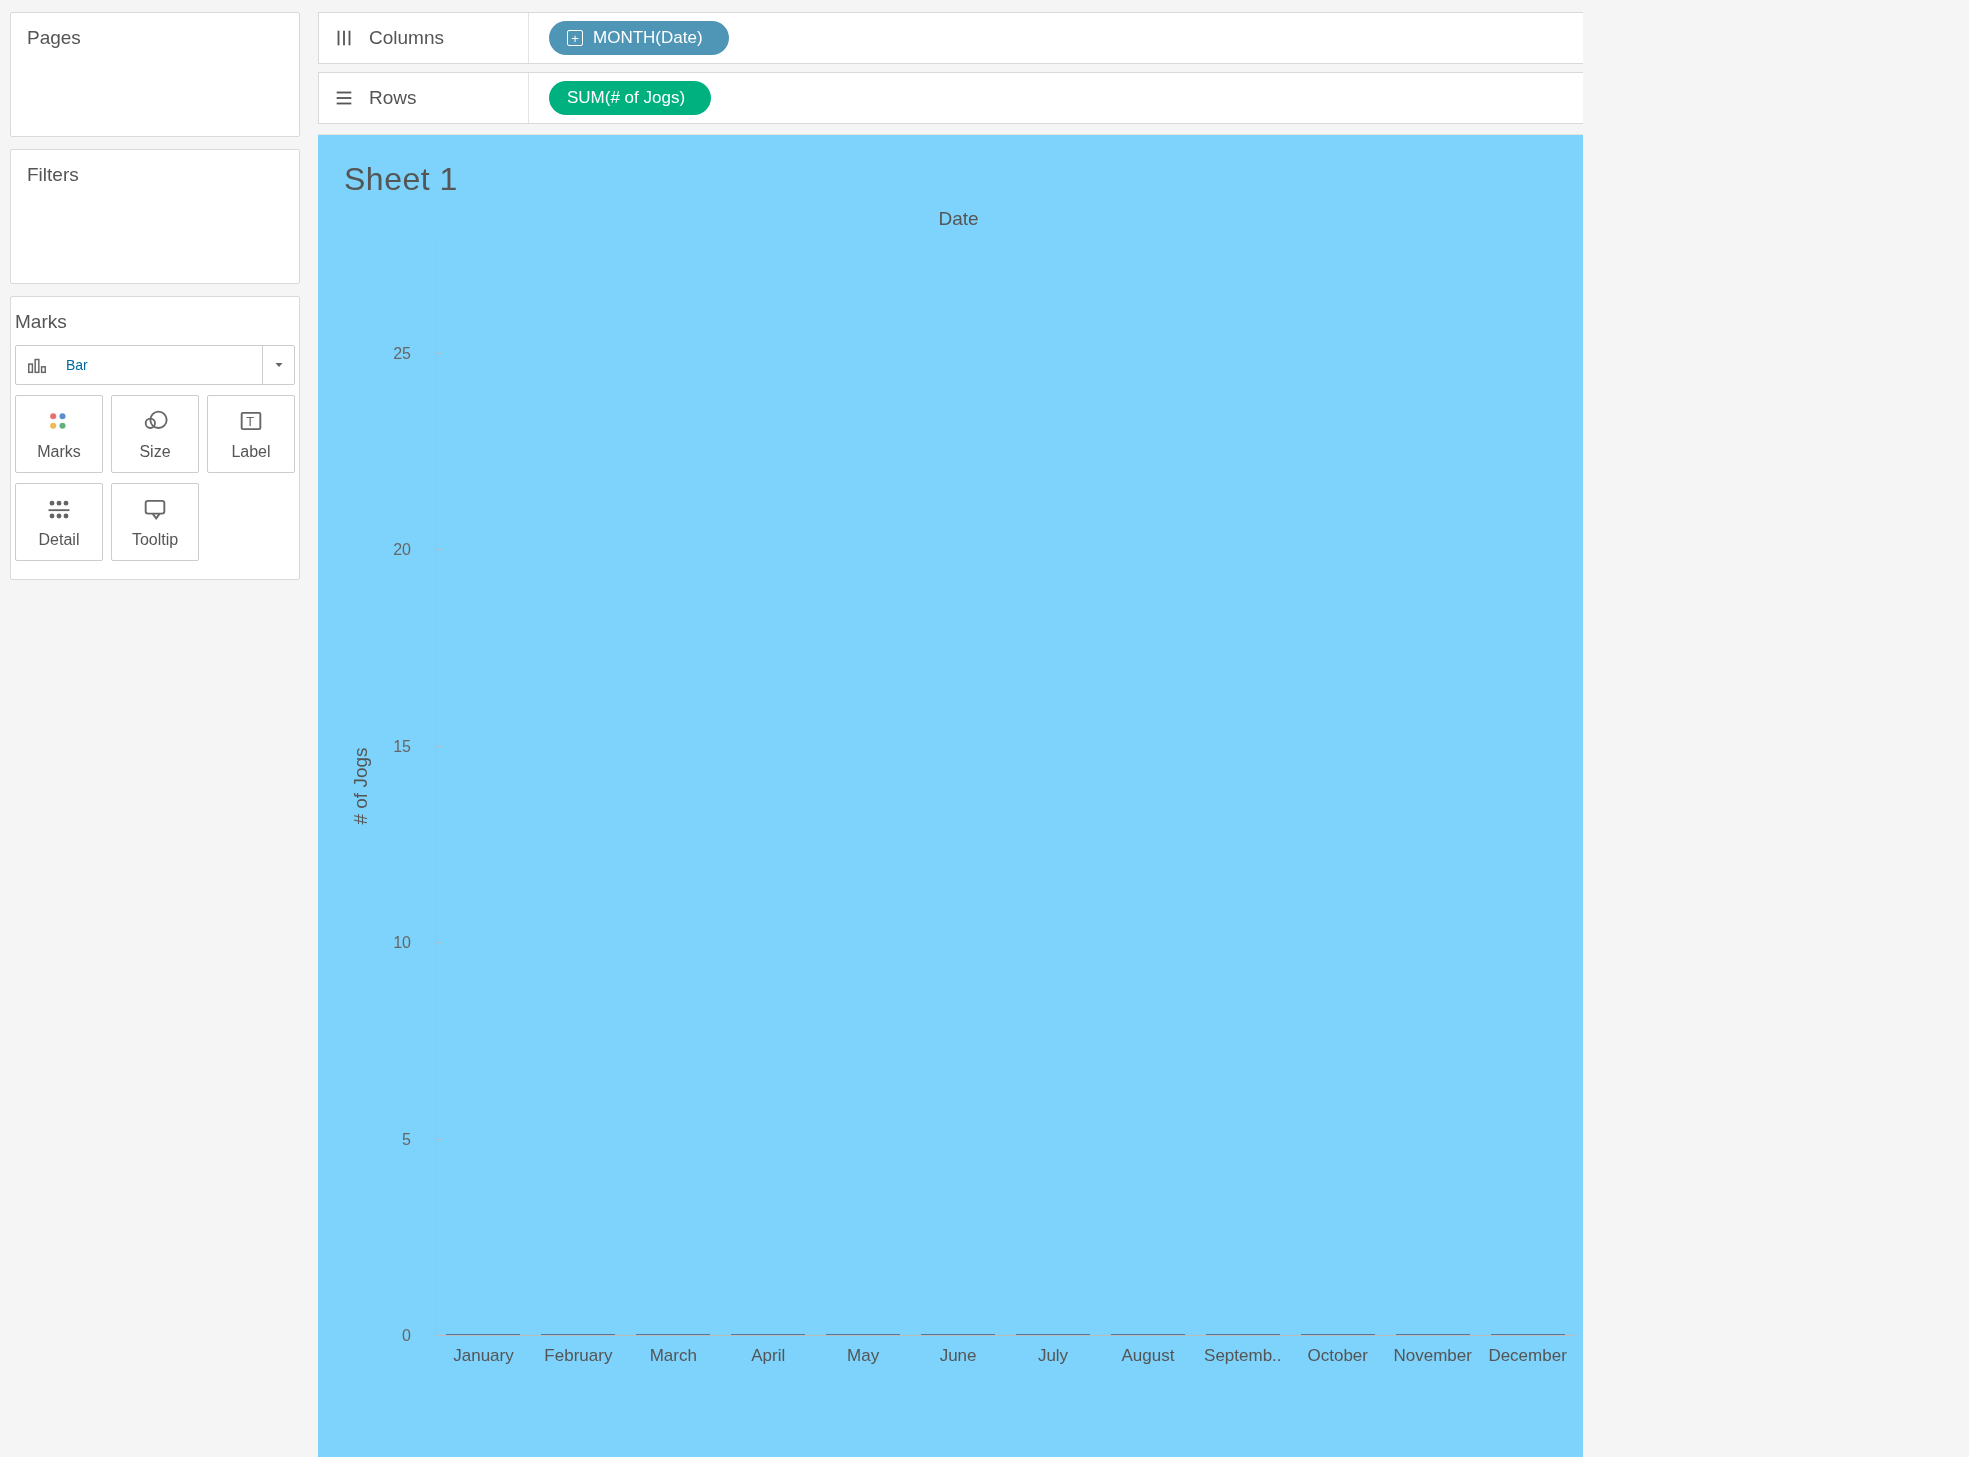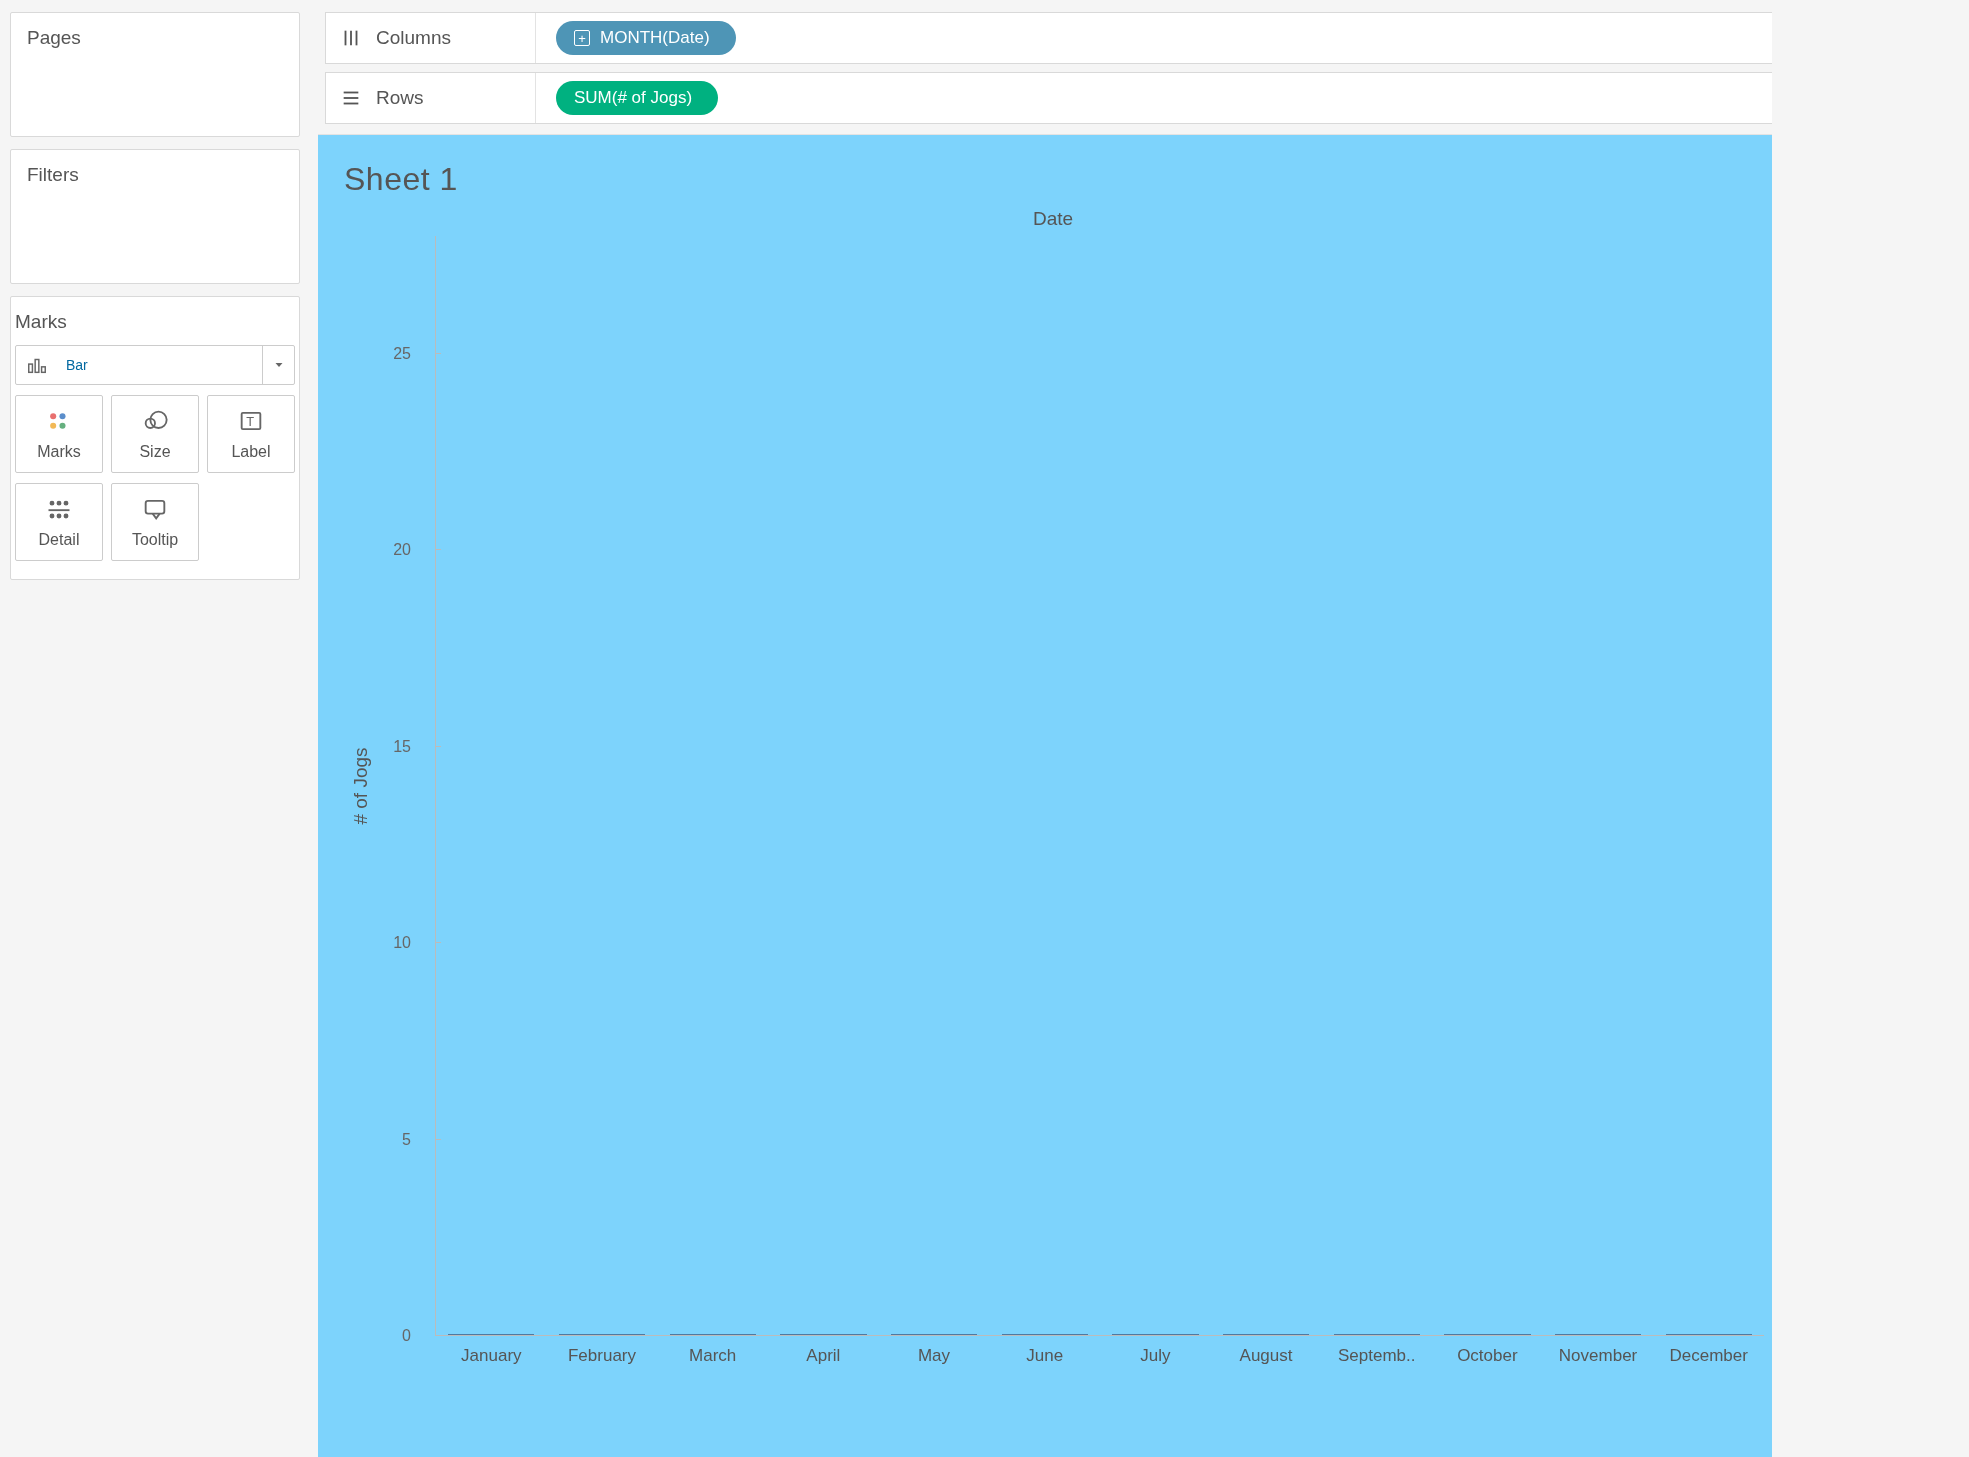--- a/index.html
+++ b/index.html
@@ -5,21 +5,21 @@
   * { box-sizing: border-box; }
   html, body {
     margin: 0; padding: 0;
     font-family: -apple-system, BlinkMacSystemFont, "Segoe UI", Arial, sans-serif;
     background: #f5f5f5;
     color: #333;
     font-size: 14px;
   }
   .app {
     display: flex;
-    width: 1772px;
+    width: 1583px;
     height: 1457px;
     justify-content: center;
   }
   
   .sidebar {
     width: 310px;
     flex-shrink: 0;
     padding: 12px 10px;
     display: flex;
     flex-direction: column;
@@ -96,21 +96,20 @@
     padding: 12px 0 0 8px;
   }
   .shelves { display: flex; flex-direction: column; gap: 8px; }
   .shelf {
     background: #fff;
     border: 1px solid #d9d9d9;
     border-right: none;
     height: 52px;
     display: flex;
     align-items: center;
-    margin-left: 7px;
   }
   .shelf-icon {
     width: 50px;
     display: flex; justify-content: center; color: #555;
   }
   .shelf-label {
     width: 160px;
     font-size: 19px;
     color: #555;
     border-right: 1px solid #e3e3e3;

